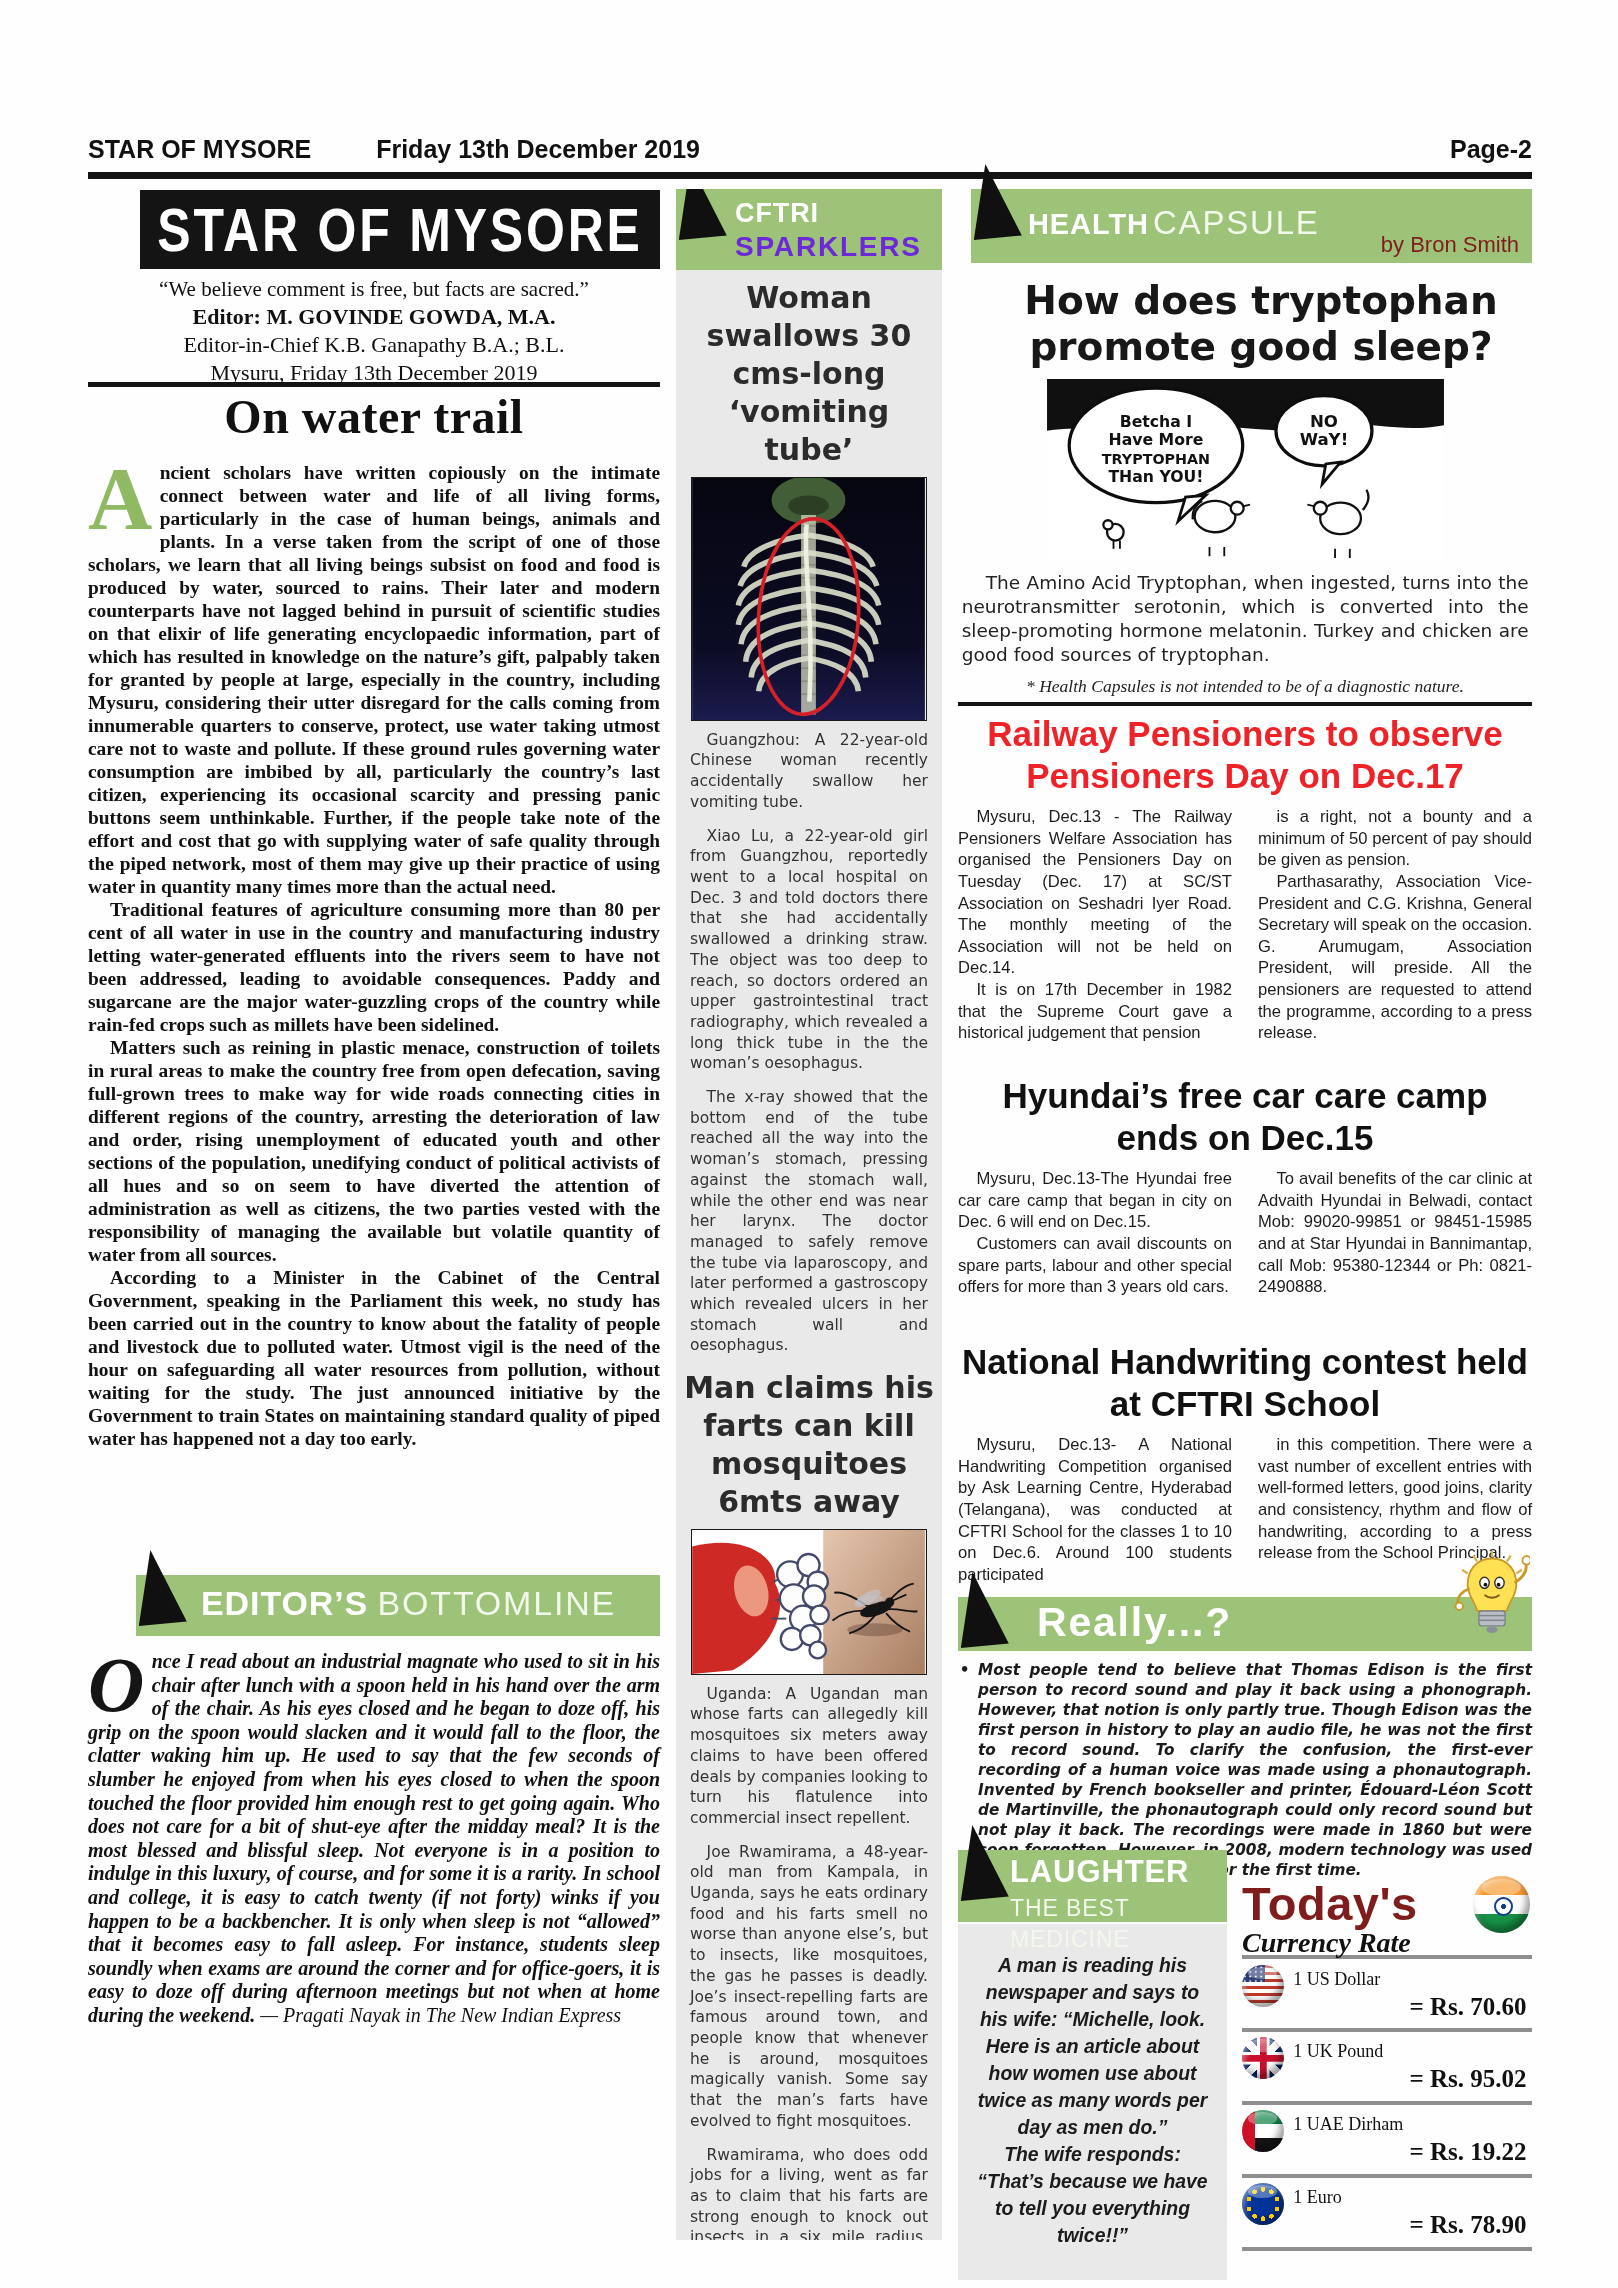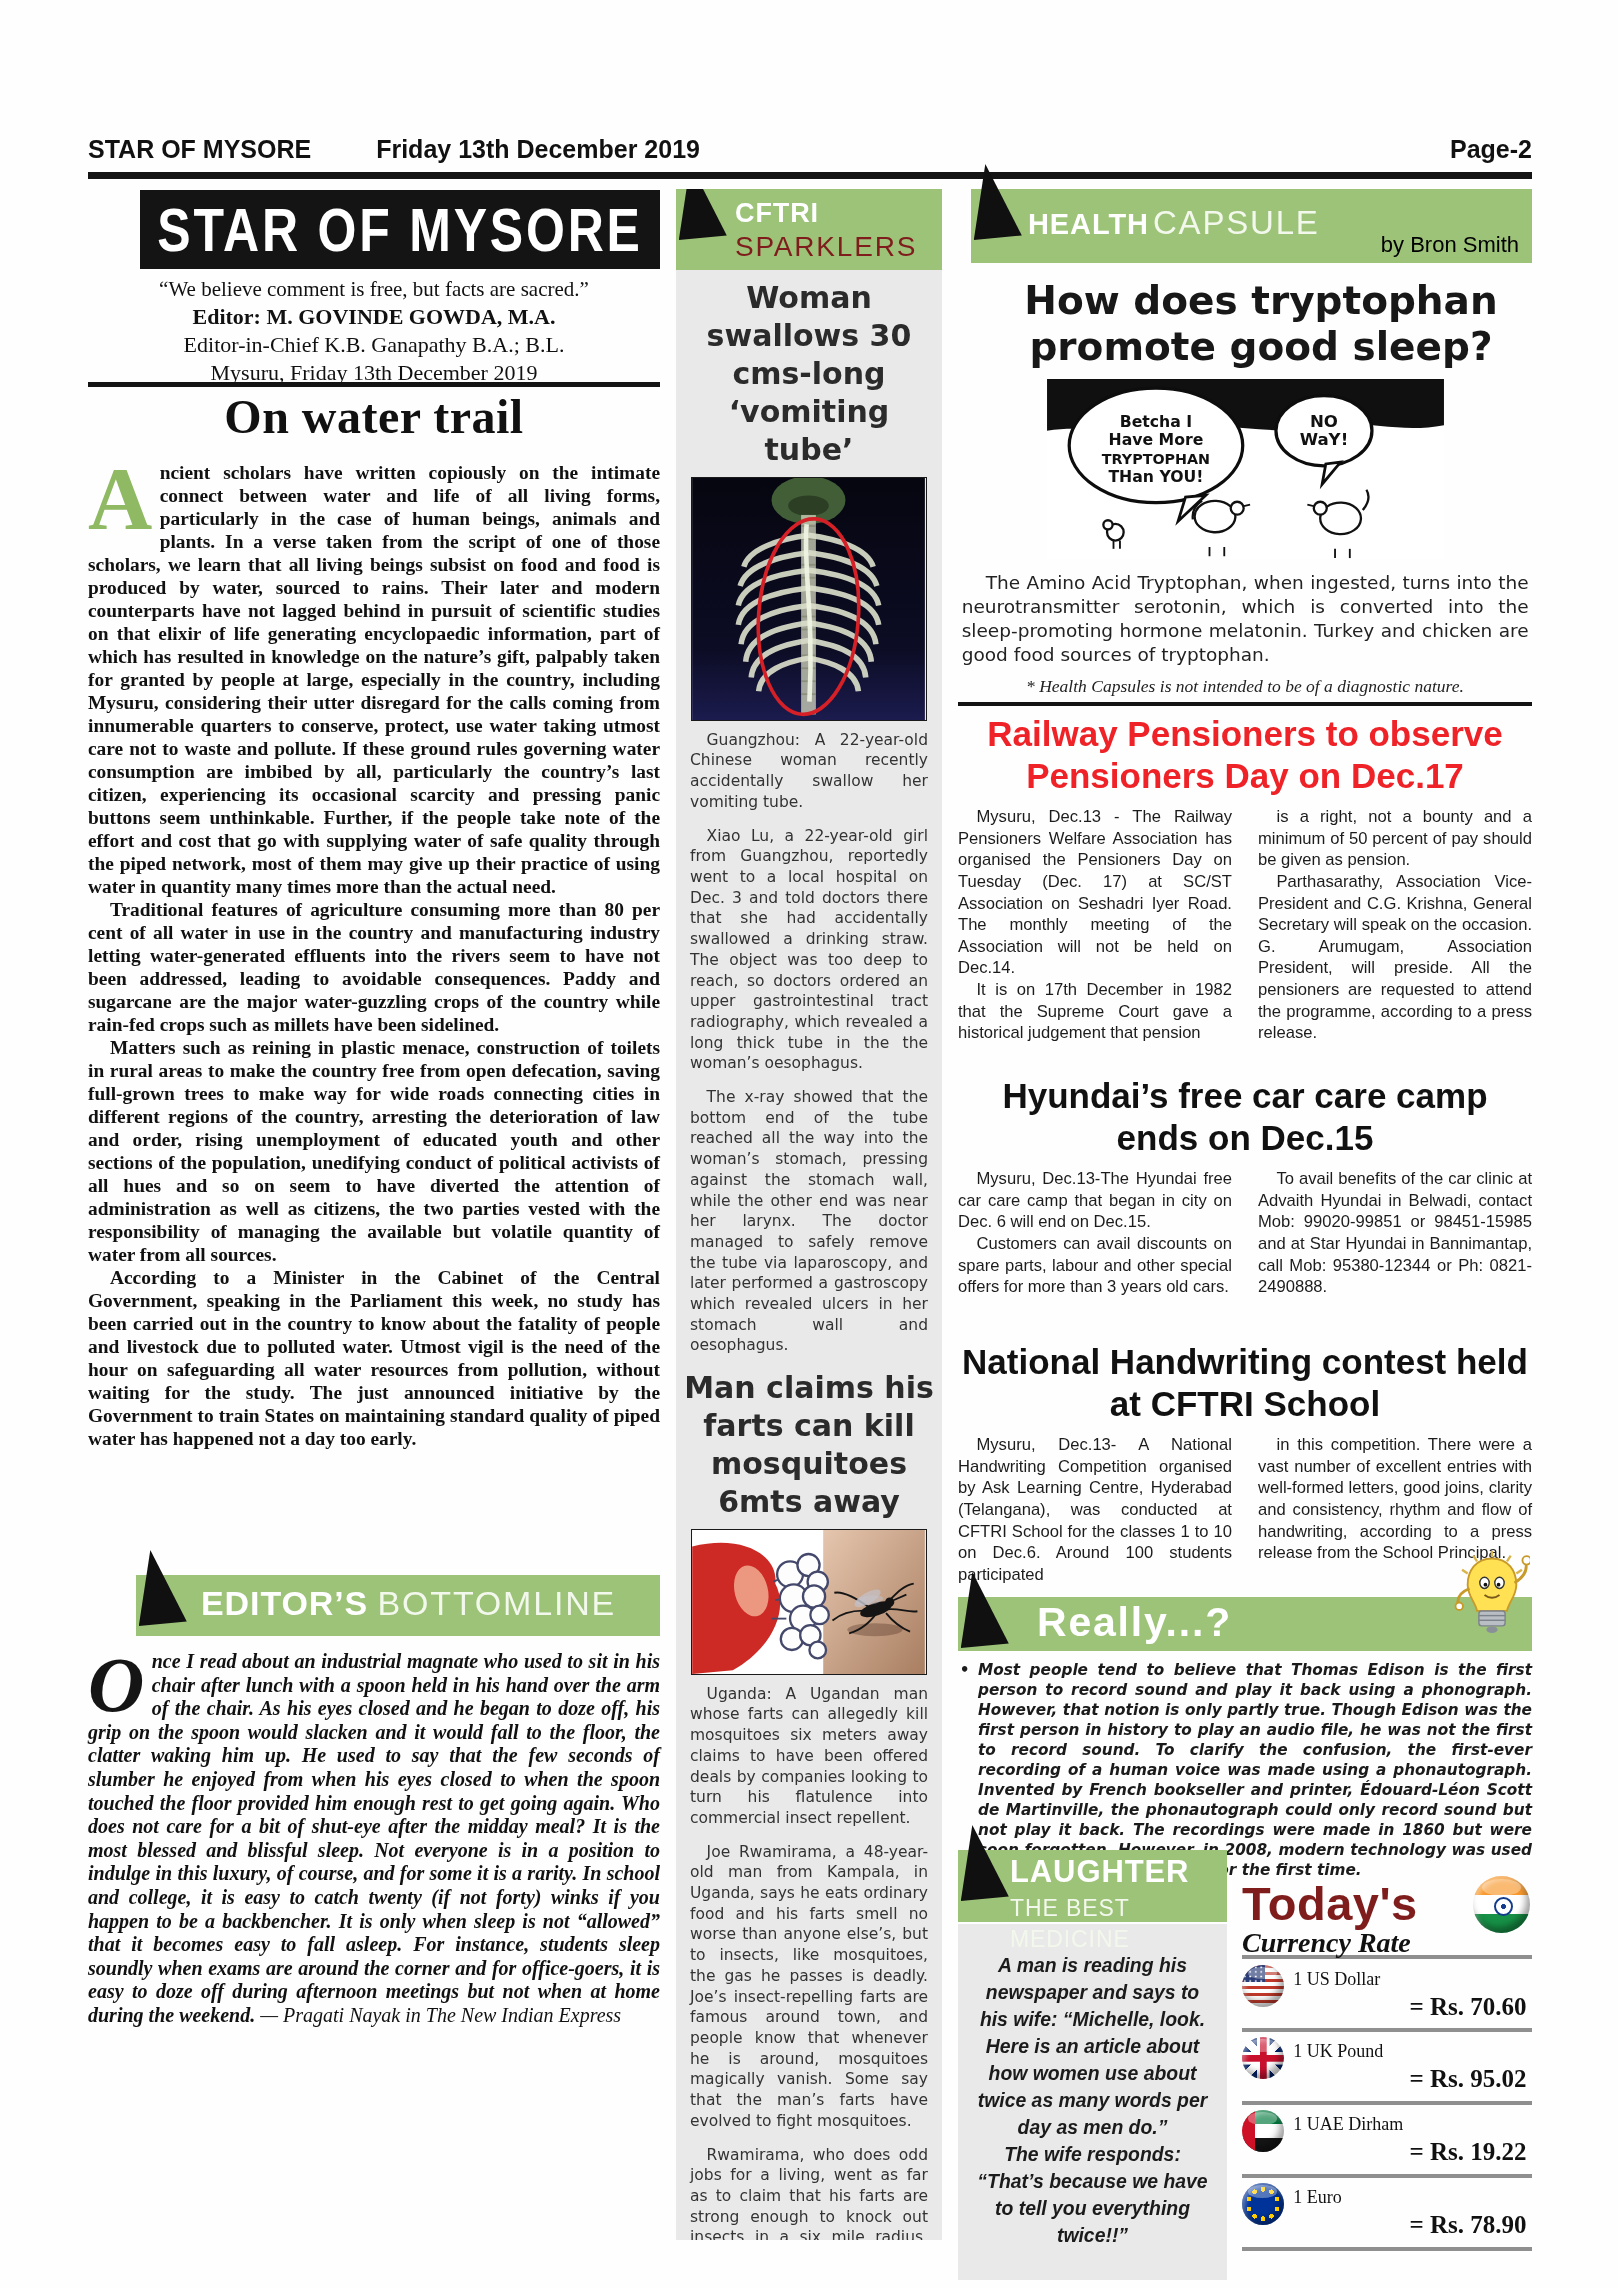--- a/index.html
+++ b/index.html
@@ -45,35 +45,35 @@
   .bl-body{position:absolute;left:88px;top:1650px;width:572px;}
   .bl-body p{font-size:20px;line-height:23.6px;font-weight:700;font-style:italic;
              text-align:justify;margin:0;}
   .bl-body .attrib{font-weight:400;}
 
   
   .mid{position:absolute;left:676px;top:189px;width:266px;height:2051px;background:#e9e9e9;overflow:hidden;}
   .mid-banner{height:81px;margin:0 0 1.8px 0;}
   .mid-banner .lab{position:absolute;left:59px;top:9.2px;font-family:"Liberation Sans", sans-serif;line-height:30px;}
   .mid-banner .lab b{font-size:27px;letter-spacing:0.9px;}
-  .mid-banner .lab .lt{display:block;font-size:28px;font-weight:400;color:#7f1d1d;letter-spacing:1.8px;}
+  .mid-banner .lab .lt{display:block;font-size:28px;font-weight:700;color:#6d28d9;letter-spacing:1.8px;}
   .mid-head{font-family:"DejaVu Sans", sans-serif;font-weight:700;font-size:30px;line-height:38px;
             text-align:center;color:#2b2b2b;margin:9.2px 5.5px 7.4px;}
   .mid-img{margin:3.7px 14.8px 9.2px;border:1.8px solid #1a1a1a;line-height:0;}
   .mid-text p{font-family:"DejaVu Sans", sans-serif;font-size:15.5px;line-height:20.7px;color:#333;
               text-align:justify;margin:0 14px 13px;text-indent:16.6px;}
 
   
   .rt{position:absolute;left:958px;top:189px;width:574px;height:2100px;}
   .hc-banner{position:absolute;left:13px;top:0;width:561px;height:74px;}
   .hc-banner .lab{position:absolute;left:57px;top:14.8px;font-family:"Liberation Sans", sans-serif;}
   .hc-banner .lab b{font-size:29px;letter-spacing:0.9px;}
   .hc-banner .lab .lt{font-size:33px;font-weight:400;color:#f3f8ec;letter-spacing:1.8px;}
   .hc-banner .by{position:absolute;right:13px;bottom:5.5px;font-family:"Liberation Sans", sans-serif;
-                 font-size:22px;color:#000000;}
+                 font-size:22px;color:#7f1d1d;}
   .hc-title{position:absolute;left:16px;top:89px;width:574px;text-align:center;
             font-family:"DejaVu Sans", sans-serif;font-weight:700;font-size:39px;line-height:46px;color:#181818;}
   .hc-cartoon{position:absolute;left:89px;top:190px;width:397px;height:180px;background:#fff;}
   .hc-body{position:absolute;left:3.7px;top:382px;width:567px;font-family:"DejaVu Sans", sans-serif;
            font-size:18.5px;line-height:24px;text-align:justify;text-indent:24px;color:#222;}
   .hc-foot{position:absolute;left:0;top:487px;width:574px;text-align:center;font-style:italic;
            font-size:17.5px;color:#222;}
   .rt-rule{position:absolute;left:0;top:513px;width:574px;height:3.7px;background:#141414;}
 
   .art-title{width:574px;text-align:center;font-family:"Liberation Sans", sans-serif;

